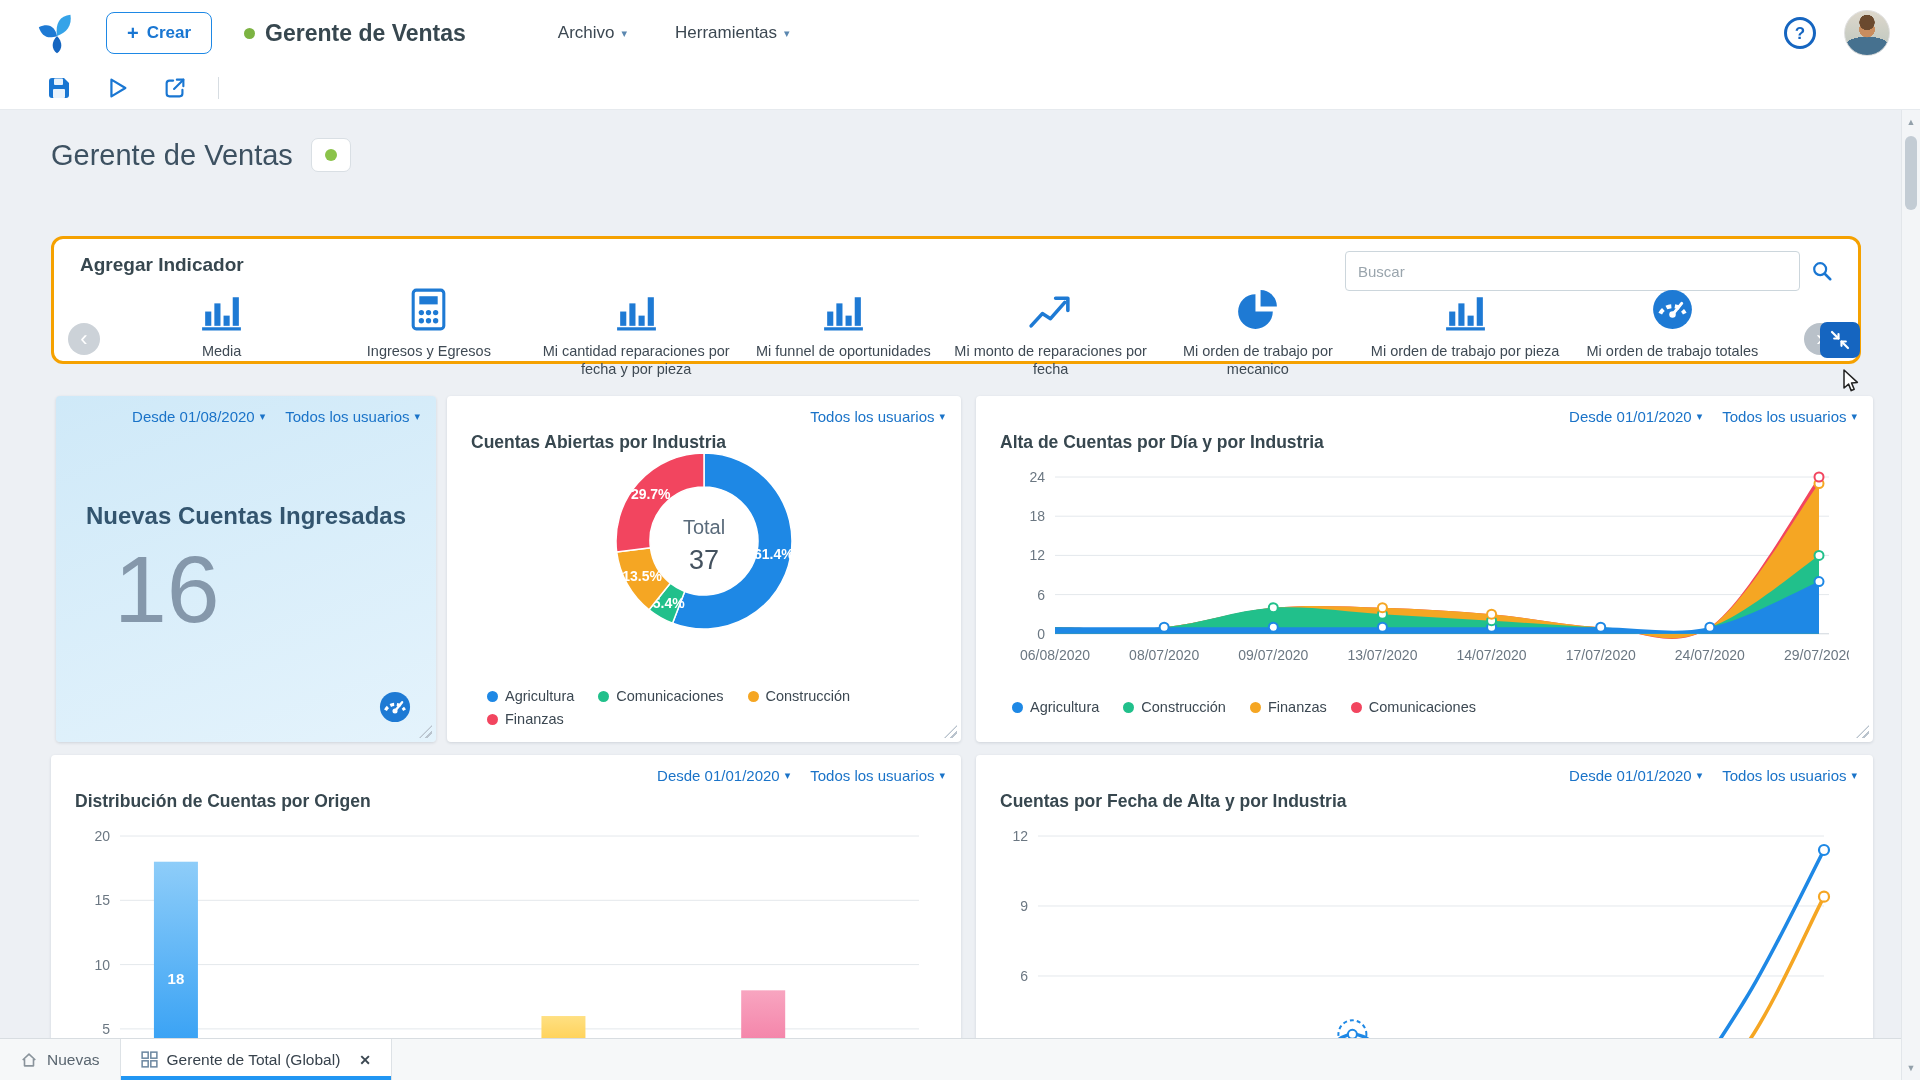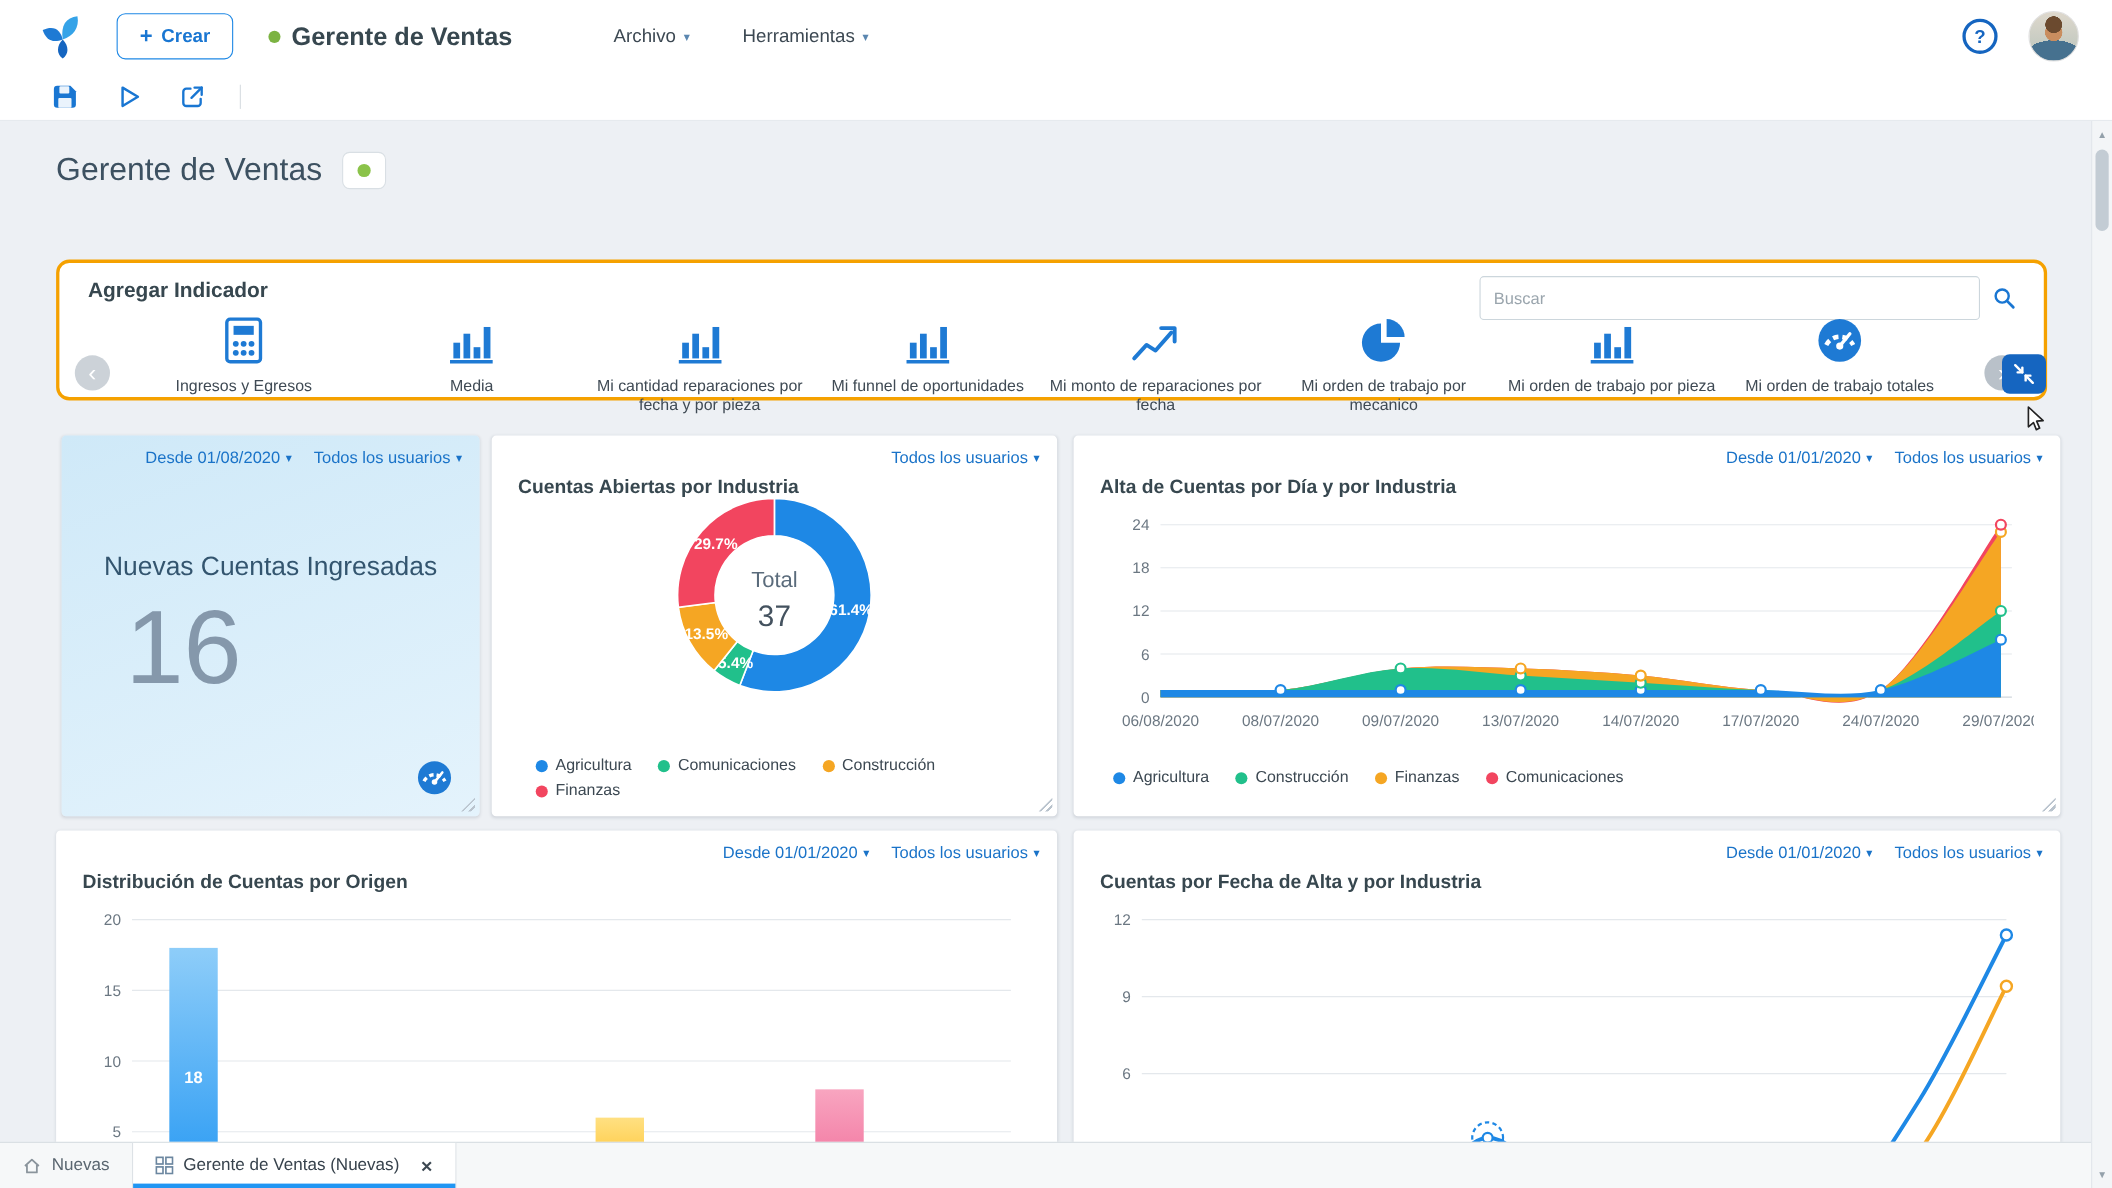--- a/index.html
+++ b/index.html
@@ -52,21 +52,21 @@
 .card{position:absolute;background:#fff;border-radius:4px;box-shadow:0 1px 3px rgba(27,43,66,.14)}
 .card1{left:56px;top:286px;width:380px;height:346px;background:linear-gradient(160deg,#cfe9f8,#e4f3fc)}
 .card2{left:447px;top:286px;width:514px;height:346px}
 .card3{left:976px;top:286px;width:897px;height:346px}
 .card4{left:51px;top:645px;width:910px;height:430px}
 .card5{left:976px;top:645px;width:897px;height:430px}
 .filters{position:absolute;top:12px;right:16px;display:flex;gap:20px;font-size:15px;color:#1a73c8;z-index:2}
 .filter{display:flex;align-items:center;gap:5px;cursor:pointer;white-space:nowrap}
 .filter .caret{color:#1a73c8}
 .card-title{position:absolute;left:24px;top:36px;font-size:17.5px;font-weight:bold;color:#37474f}
-.na-title{position:absolute;left:0;right:0;top:106px;text-align:center;font-size:24px;font-weight:normal;color:#33556f}
+.na-title{position:absolute;left:0;right:0;top:106px;text-align:center;font-size:24px;font-weight:bold;color:#33556f}
 .na-value{position:absolute;left:58px;top:146px;font-size:95px;line-height:1;color:#8598ab}
 .gauge-wrap{position:absolute;right:22px;bottom:16px;width:38px;height:38px}
 .resize-handle{position:absolute;right:4px;bottom:4px;width:13px;height:13px;cursor:nwse-resize;background:repeating-linear-gradient(-45deg,rgba(0,0,0,0) 0 3px,#b9c3cd 3px 5px);clip-path:polygon(100% 0,100% 100%,0 100%)}
 #donut-svg{position:absolute;left:0;top:50px}
 #area-svg{position:absolute;left:24px;top:60px}
 #bar-svg{position:absolute;left:24px;top:60px}
 #line-svg{position:absolute;left:24px;top:60px}
 .legend{position:absolute;display:flex;flex-wrap:wrap;column-gap:24px;row-gap:7px;font-size:14.5px;color:#3c4852;align-items:center}
 #donut-legend{left:40px;top:292px;right:40px}
 #area-legend{left:36px;top:303px;right:20px}
@@ -168,47 +168,47 @@
             <circle cx="10" cy="10" r="6.5" fill="none" stroke="#1976d2" stroke-width="2.4"></circle>
             <path d="M15 15 L21 21" stroke="#1976d2" stroke-width="2.8" stroke-linecap="round"></path>
           </svg>
         </button>
       </div>
       <button class="car-nav nav-prev">‹</button>
       <div class="indicator-track" id="indicator-track">
           <div class="ind-item">
             <span class="ind-icon">
               <svg viewBox="0 0 48 48" width="49" height="49">
+                <g fill="#1e7ad4">
+                  <rect x="8" y="26" width="6" height="14"></rect>
+                  <rect x="17" y="18" width="6" height="22"></rect>
+                  <rect x="26" y="30" width="6" height="10"></rect>
+                  <rect x="35" y="12" width="6" height="28"></rect>
+                </g>
+                <path d="M5 43h38" stroke="#1e7ad4" stroke-width="3"></path>
+              </svg>
+            </span>
+            <span class="ind-label">Media</span>
+          </div>
+          <div class="ind-item">
+            <span class="ind-icon">
+              <svg viewBox="0 0 48 48" width="49" height="49">
                 <rect x="9" y="5" width="30" height="38" rx="3" fill="none" stroke="#1e7ad4" stroke-width="3"></rect>
                 <rect x="15" y="11" width="18" height="8" fill="#1e7ad4"></rect>
                 <g fill="#1e7ad4">
                   <circle cx="17" cy="27" r="2.6"></circle>
                   <circle cx="24" cy="27" r="2.6"></circle>
                   <circle cx="31" cy="27" r="2.6"></circle>
                   <circle cx="17" cy="35" r="2.6"></circle>
                   <circle cx="24" cy="35" r="2.6"></circle>
                   <circle cx="31" cy="35" r="2.6"></circle>
                 </g>
               </svg>
             </span>
             <span class="ind-label">Ingresos y Egresos</span>
-          </div>
-          <div class="ind-item">
-            <span class="ind-icon">
-              <svg viewBox="0 0 48 48" width="49" height="49">
-                <g fill="#1e7ad4">
-                  <rect x="8" y="26" width="6" height="14"></rect>
-                  <rect x="17" y="18" width="6" height="22"></rect>
-                  <rect x="26" y="30" width="6" height="10"></rect>
-                  <rect x="35" y="12" width="6" height="28"></rect>
-                </g>
-                <path d="M5 43h38" stroke="#1e7ad4" stroke-width="3"></path>
-              </svg>
-            </span>
-            <span class="ind-label">Media</span>
           </div>
           <div class="ind-item">
             <span class="ind-icon">
               <svg viewBox="0 0 48 48" width="49" height="49">
                 <g fill="#1e7ad4">
                   <rect x="8" y="26" width="6" height="14"></rect>
                   <rect x="17" y="18" width="6" height="22"></rect>
                   <rect x="26" y="30" width="6" height="10"></rect>
                   <rect x="35" y="12" width="6" height="28"></rect>
                 </g>
@@ -485,21 +485,21 @@
     </div>
     <div class="tab active-tab">
       <svg viewBox="0 0 18 18" width="17" height="17">
         <g fill="none" stroke="#6c87a0" stroke-width="1.6">
           <rect x="1.2" y="1.2" width="6.4" height="6.4"></rect>
             <rect x="10.4" y="1.2" width="6.4" height="6.4"></rect>
           <rect x="1.2" y="10.4" width="6.4" height="6.4"></rect>
             <rect x="10.4" y="10.4" width="6.4" height="6.4"></rect>
         </g>
       </svg>
-      <span>Gerente de Ventas (Nuevas)</span>
+      <span>Gerente de Total (Global)</span>
       <span class="tab-close">✕</span>
       <span class="tab-underline"></span>
     </div>
   </div>
 
   <div class="vscroll">
     <div class="sb-arrow up">▲</div>
     <div class="sb-thumb"></div>
     <div class="sb-arrow down">▼</div>
   </div>

